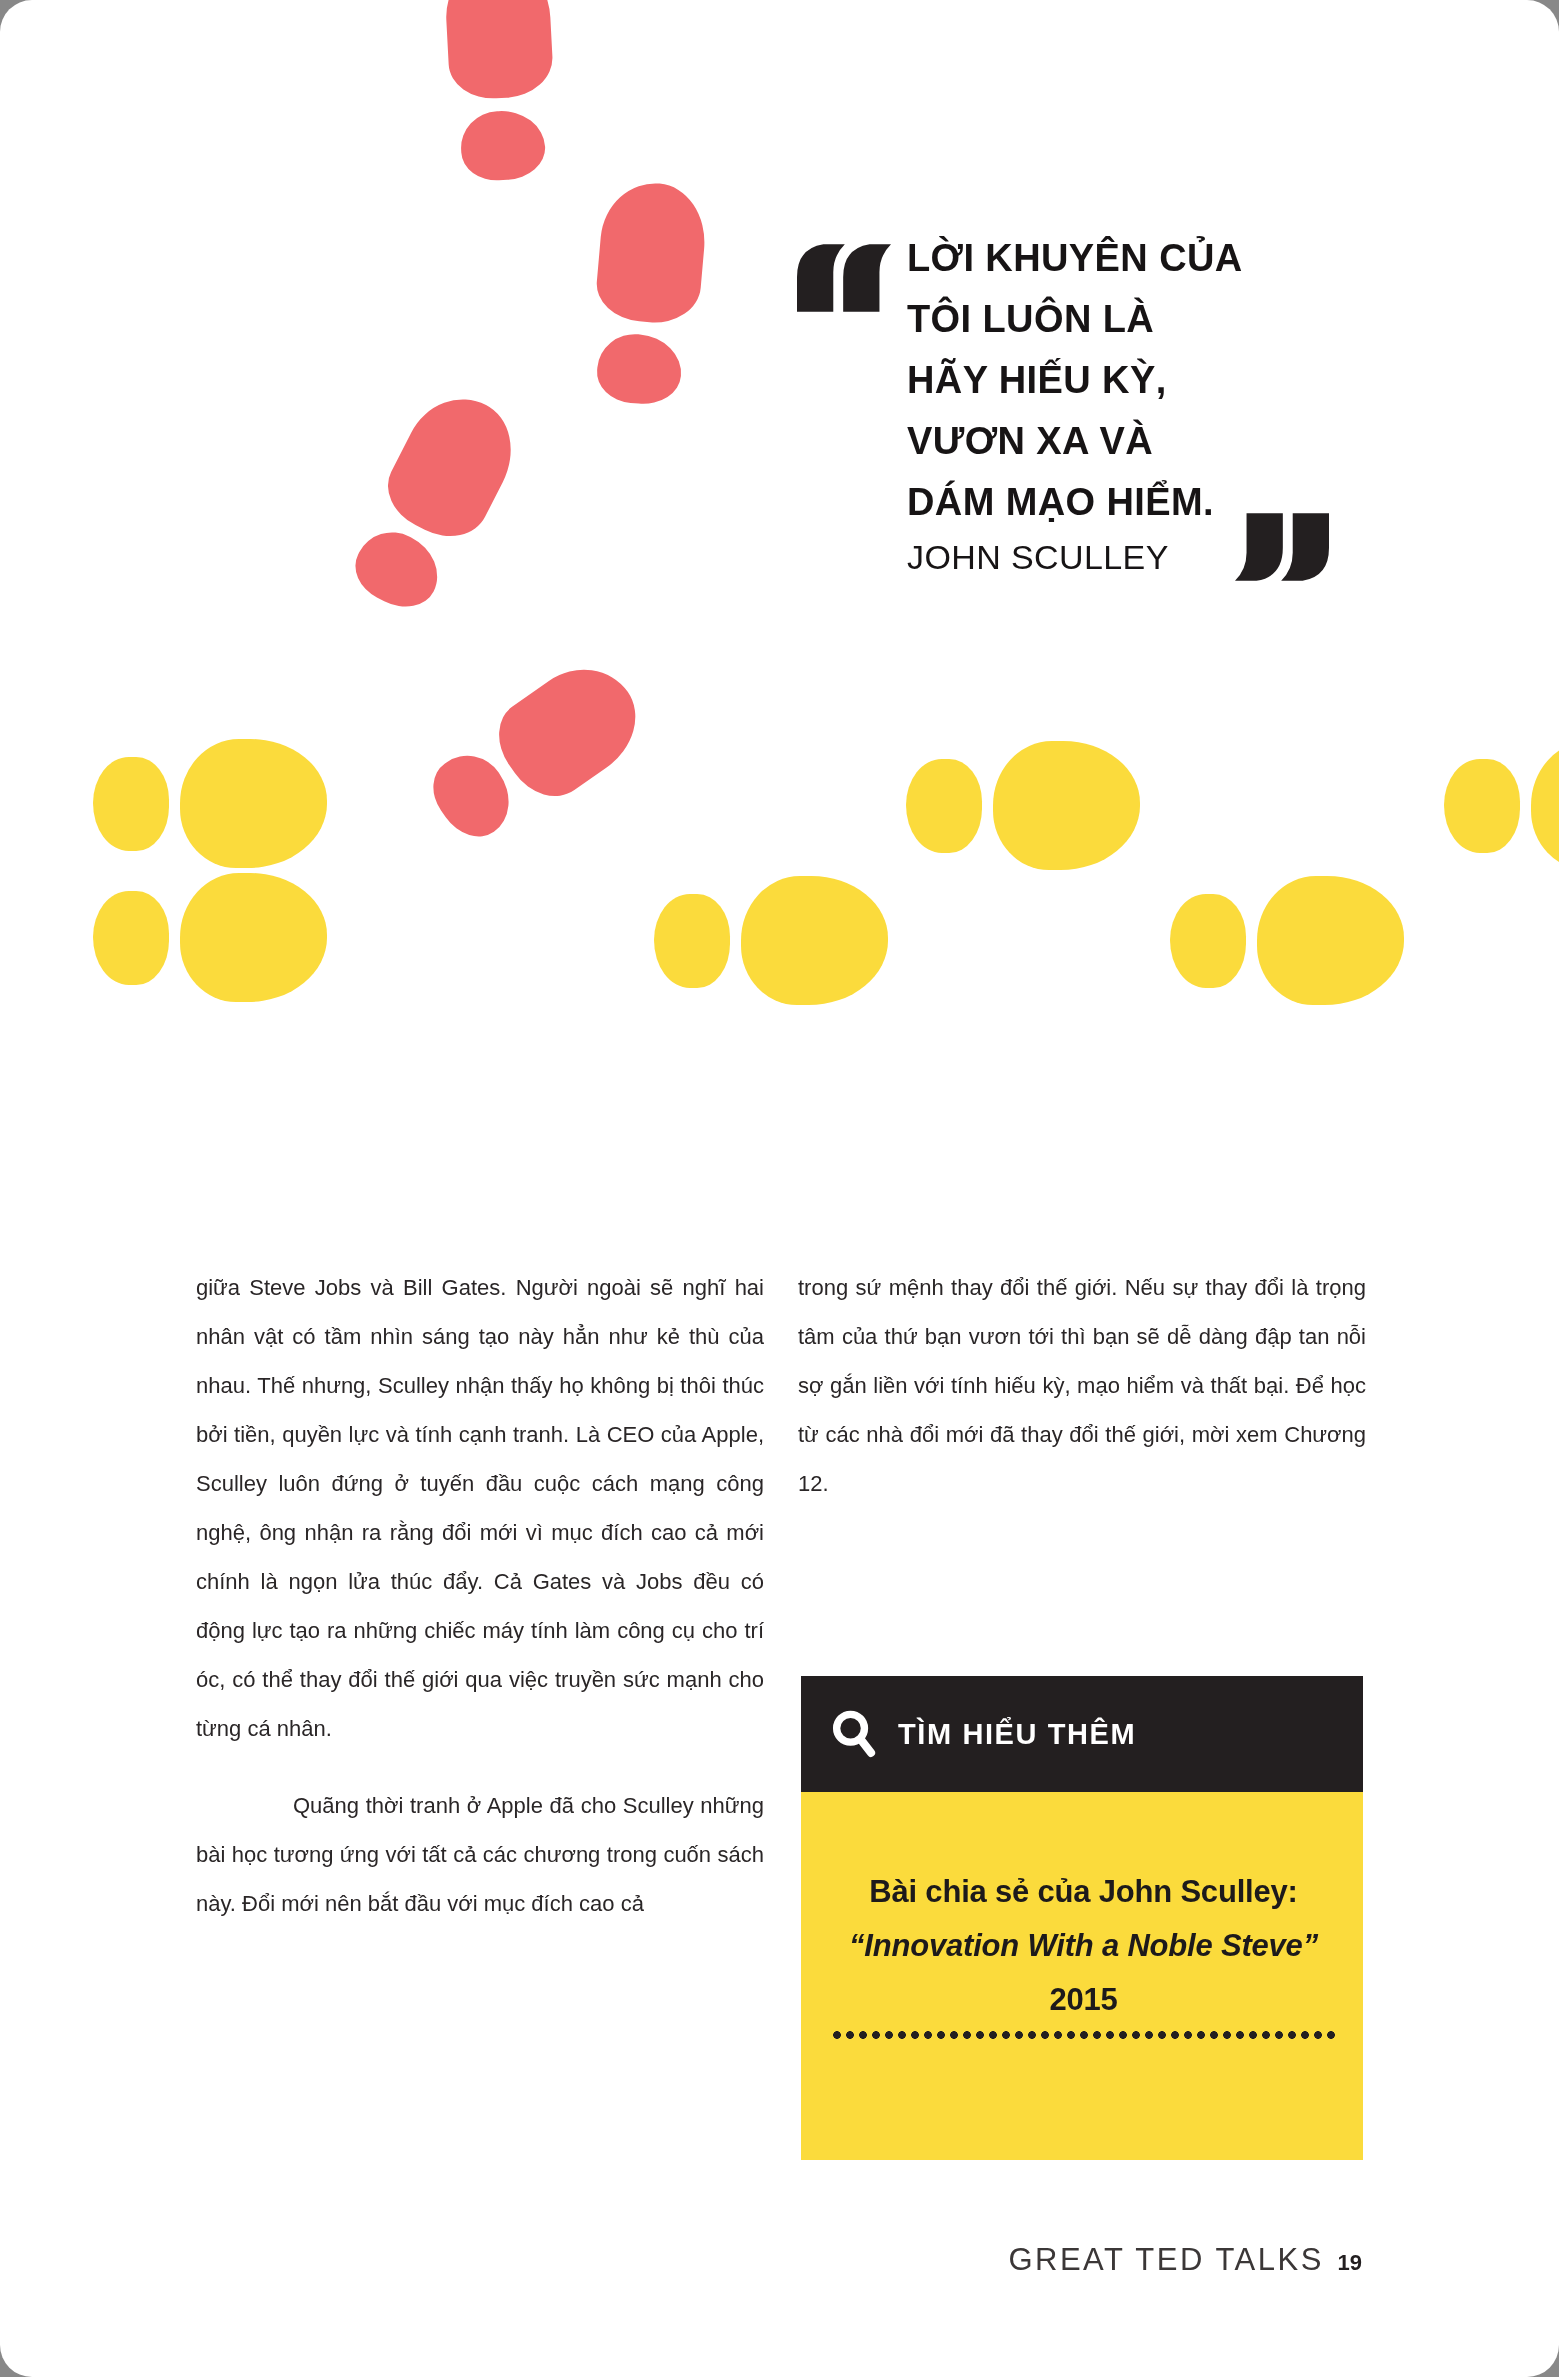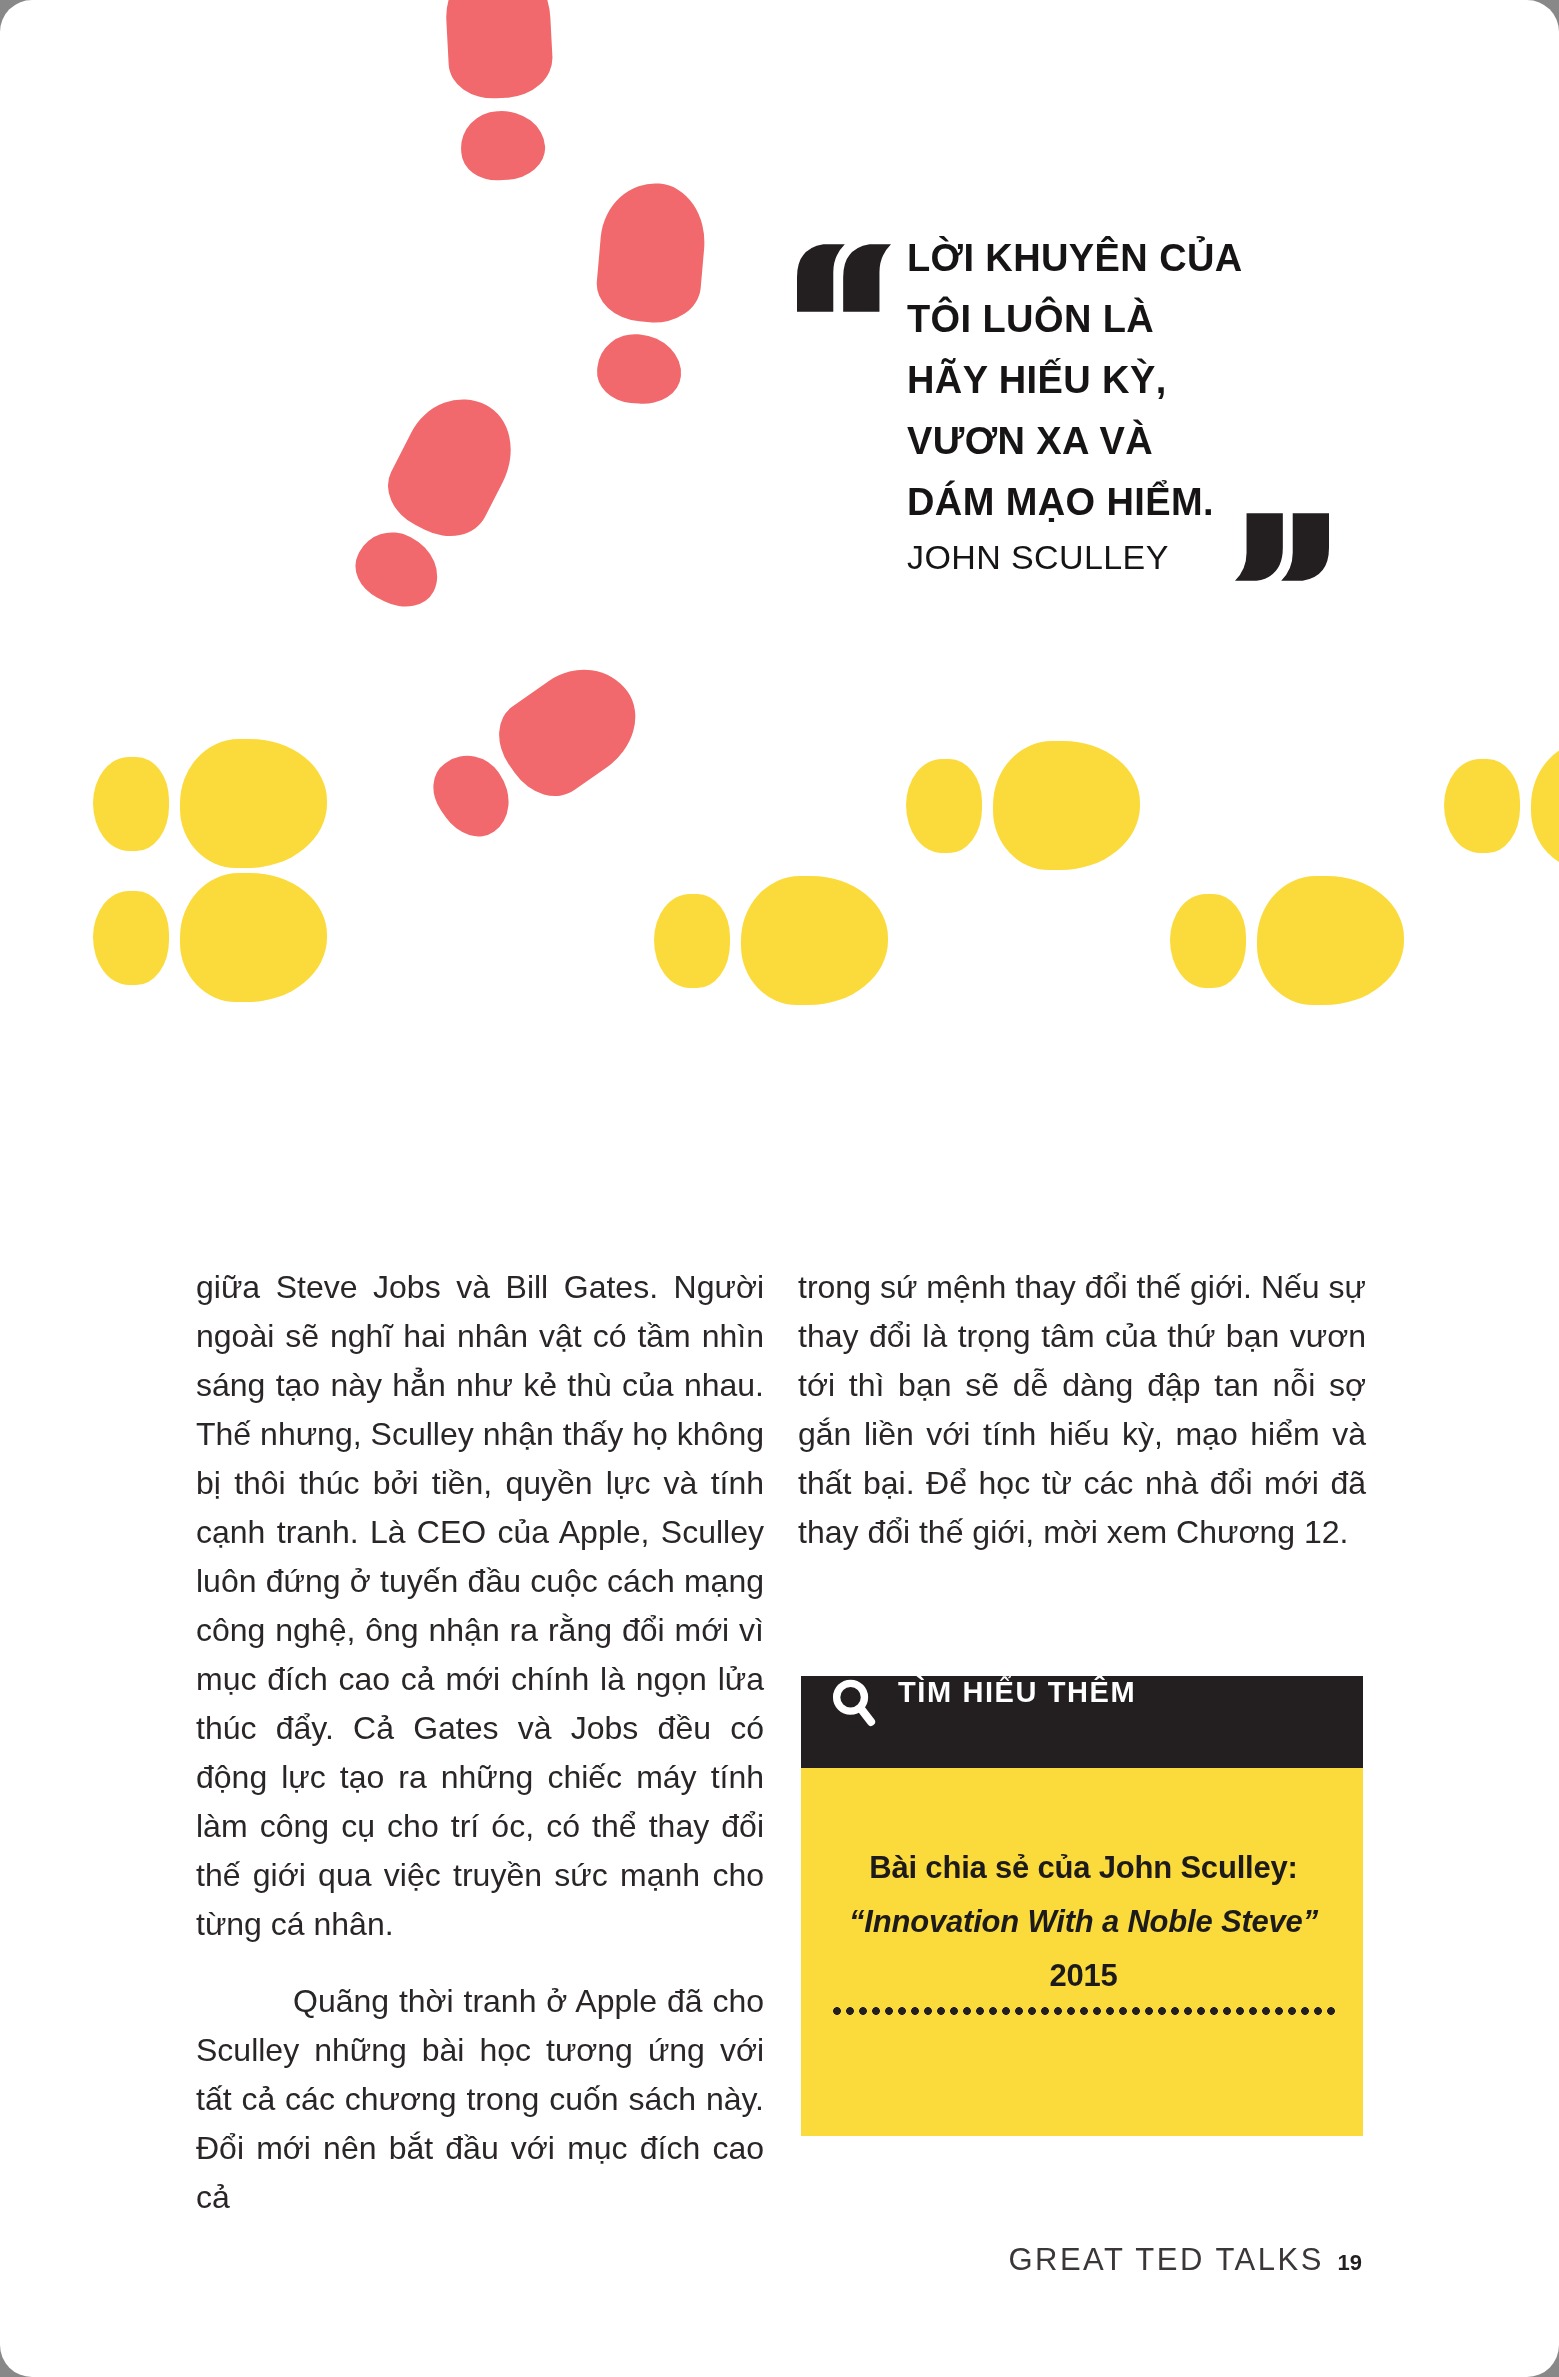--- a/index.html
+++ b/index.html
@@ -65,33 +65,33 @@
     color:#171415; white-space:pre-line; letter-spacing:0.4px;
   }
   .attr {
     position:absolute; left:907px; top:538px;
     font-size:34px; font-weight:normal; color:#171415; letter-spacing:0.4px;
   }
 
   
   .col {
     position:absolute; top:1263px; width:568px;
-    font-size:32px; line-height:49px; text-align:justify;
+    font-size:22px; line-height:49px; text-align:justify;
     color:var(--body-text);
   }
   .col p { margin:0; }
   .col p.indent { text-indent:97px; margin-top:28px; }
   .col-left  { left:196px; }
   .col-right { left:798px; }
 
   
   .box { position:absolute; left:801px; top:1676px; width:562px; height:460px; }
   .box-header {
-    height:92px; background:var(--black);
-    display:flex; align-items:flex-start;
+    height:116px; background:var(--black);
+    display:flex; align-items:center;
   }
   .box-header svg { margin-left:25px; width:54px; height:54px; flex:0 0 auto; }
   .box-title {
     color:#FFFFFF; font-size:29px; font-weight:bold; letter-spacing:1.6px;
     margin-left:18px; white-space:nowrap;
   }
   .box-body { position:relative; height:368px; background:var(--yellow); }
   .box-text { position:absolute; left:31px; top:73px; width:503px; color:#1D1A1B;text-align:center; }
   .bl { font-size:31px; line-height:54px; letter-spacing:-0.2px; }
   .b1 { font-weight:bold; }

